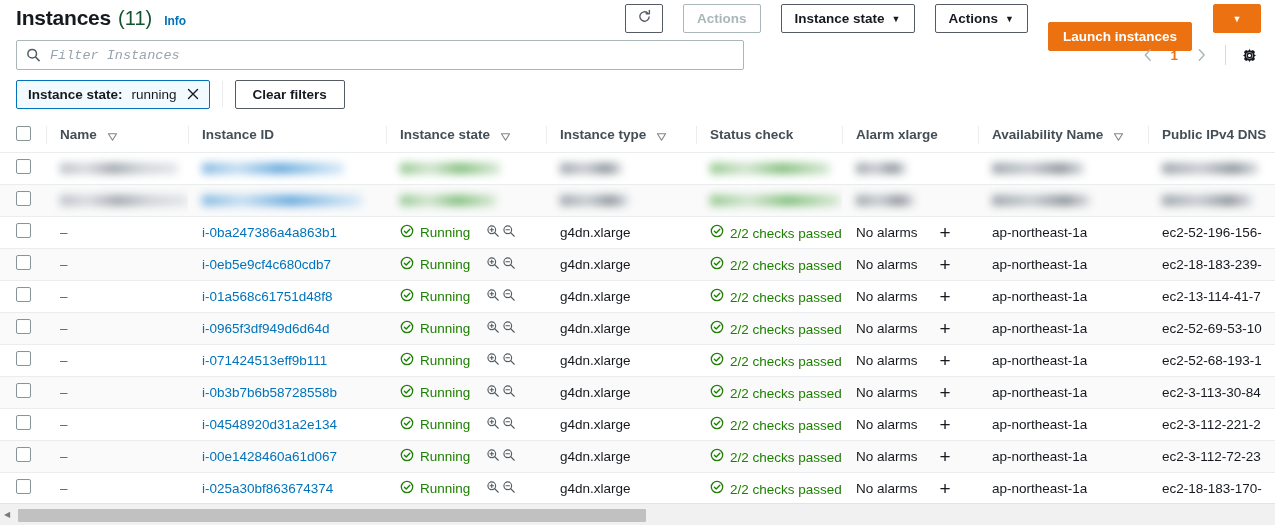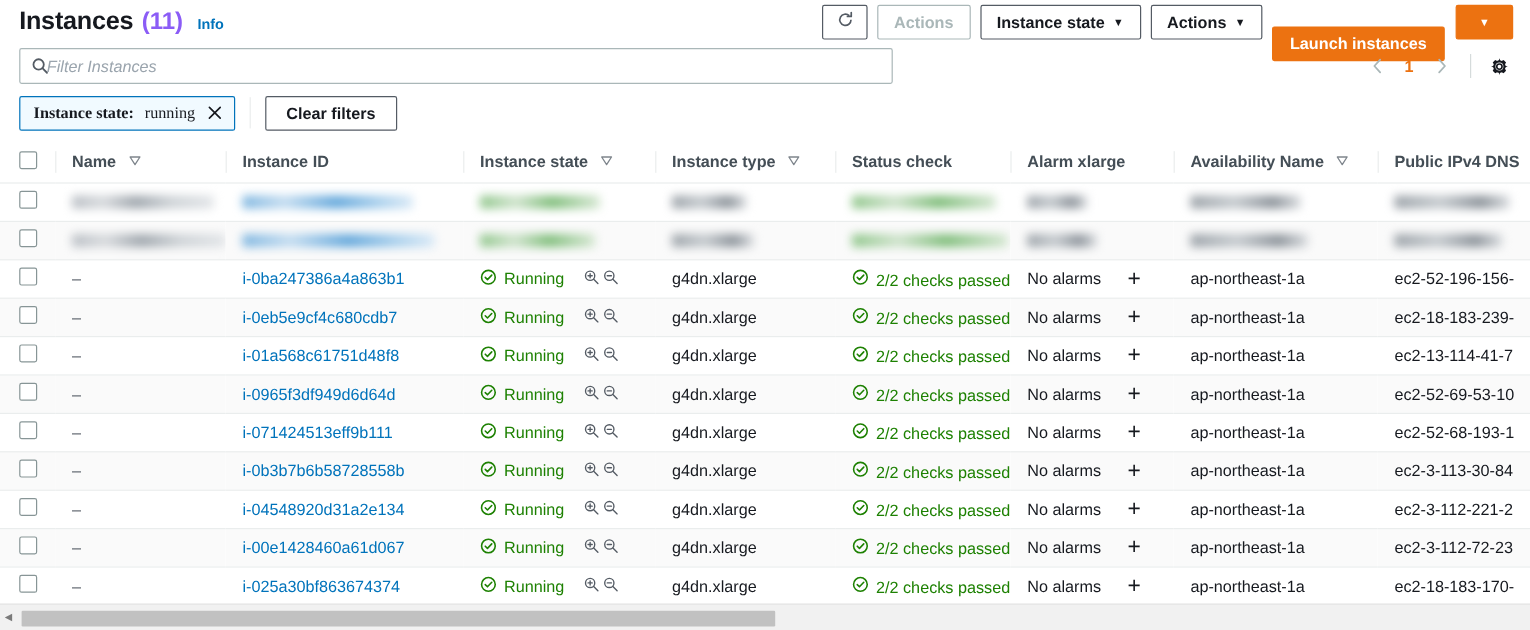--- a/index.html
+++ b/index.html
@@ -10,25 +10,25 @@
     font-family: "Liberation Sans", sans-serif;
     color: #16191f;
     overflow: hidden;
   }
   .page { position: relative; width: 1275px; height: 525px; }
 
   
   .header {
     display: flex; align-items: center;
     height: 36px; padding: 0 14px 0 16px;
-    gap: 8px;
+    gap: 20px;
   }
   .title-block { display: flex; align-items: baseline; gap: 7px; flex: 1; }
   .title { font-size: 21px; font-weight: bold; letter-spacing: -0.2px; color: #16191f; }
-  .count { font-size: 20px; color: #8b5cf6; font-weight: bold; }
+  .count { font-size: 20px; color: #14532d; font-weight: normal; }
   .info-link { font-size: 12px; color: #0073bb; font-weight: bold; cursor: pointer; margin-left: 5px; }
 
   .btn {
     height: 29px; border: 1px solid #545b64; border-radius: 2px;
     background: #fff; color: #16191f;
     font-size: 13.5px; font-weight: bold;
     padding: 0 13px; cursor: pointer;
     display: inline-flex; align-items: center; justify-content: center; gap: 7px;
     font-family: "Liberation Sans", sans-serif;
     white-space: nowrap;
@@ -50,23 +50,23 @@
   .filter-bar {
     display: flex; align-items: center;
     padding: 2px 14px 0 16px; height: 36px; gap: 10px;
   }
   .search-wrap {
     position: relative; width: 728px; height: 30px;
   }
   .search-input {
     width: 100%; height: 30px;
     border: 1px solid #aab7b8; border-radius: 2px;
-    padding: 0 10px 0 22px;
+    padding: 0 10px 0 33px;
     font-size: 13.5px; font-style: italic; color: #687078;
-    font-family: Liberation Sans, sans-serif;
+    font-family: Liberation Mono, monospace;
     outline: none; background: #fff;
   }
   .search-input::placeholder { color: #9aa4ad; font-style: italic; opacity: 1; }
   .search-icon {
     position: absolute; left: 10px; top: 50%; transform: translateY(-50%);
     width: 15px; height: 15px; pointer-events: none;
   }
   .pager {
     margin-left: auto; display: flex; align-items: center; gap: 2px;
   }
@@ -77,39 +77,39 @@
   .pg-num { font-size: 13.5px; font-weight: bold; color: #ec7211; padding: 0 8px; cursor: pointer; }
   .pg-div { width: 1px; height: 20px; background: #d5dbdb; margin: 0 9px; }
   .gear-btn { width: 24px; height: 24px; display: flex; align-items: center; justify-content: center; cursor: pointer; }
 
   
   .token-row { display: flex; align-items: center; padding: 6px 16px 0 16px; height: 38px; gap: 12px; }
   .token {
     display: inline-flex; align-items: center; gap: 9px;
     height: 29px; padding: 0 9px 0 11px;
     background: #f1faff; border: 1px solid #0073bb; border-radius: 2px;
-    font-size: 13.5px; cursor: default; font-family: Liberation Serif, serif;
+    font-size: 13.5px; cursor: default;
   }
   .token-key { font-weight: bold; color: #16191f; }
   .token-val { color: #16191f; }
   .token-x { width: 14px; height: 14px; cursor: pointer; }
   .token-div { width: 1px; height: 26px; background: #eaeded; }
   .clear-btn { height: 29px; padding: 0 17px; }
 
   
   .table-wrap { position: absolute; top: 118px; left: 0; right: 0; bottom: 22px; overflow: hidden; }
   table { border-collapse: collapse; width: 1290px; table-layout: fixed; }
   thead th {
     font-size: 13.5px; font-weight: bold; color: #444e56;
     text-align: left; height: 34px; padding: 0;
     border-bottom: 1px solid #eaeded;
     background: #fff; vertical-align: middle;
     position: relative;
   }
-  thead th .th-in { display: flex; align-items: flex-start; gap: 10px; padding-left: 14px; }
+  thead th .th-in { display: flex; align-items: center; gap: 10px; padding-left: 14px; }
   thead th.sep::before {
     content: ""; position: absolute; left: 0; top: 8px; bottom: 8px; width: 1px; background: #eaeded;
   }
   .sort-tri { width: 11px; height: 10px; opacity: .85; }
   tbody td {
     font-size: 13.5px; height: 32px; padding: 0 0 0 14px;
     border-bottom: 1px solid #eaeded;
     color: #16191f; white-space: nowrap; overflow: hidden;
     vertical-align: middle;
   }

